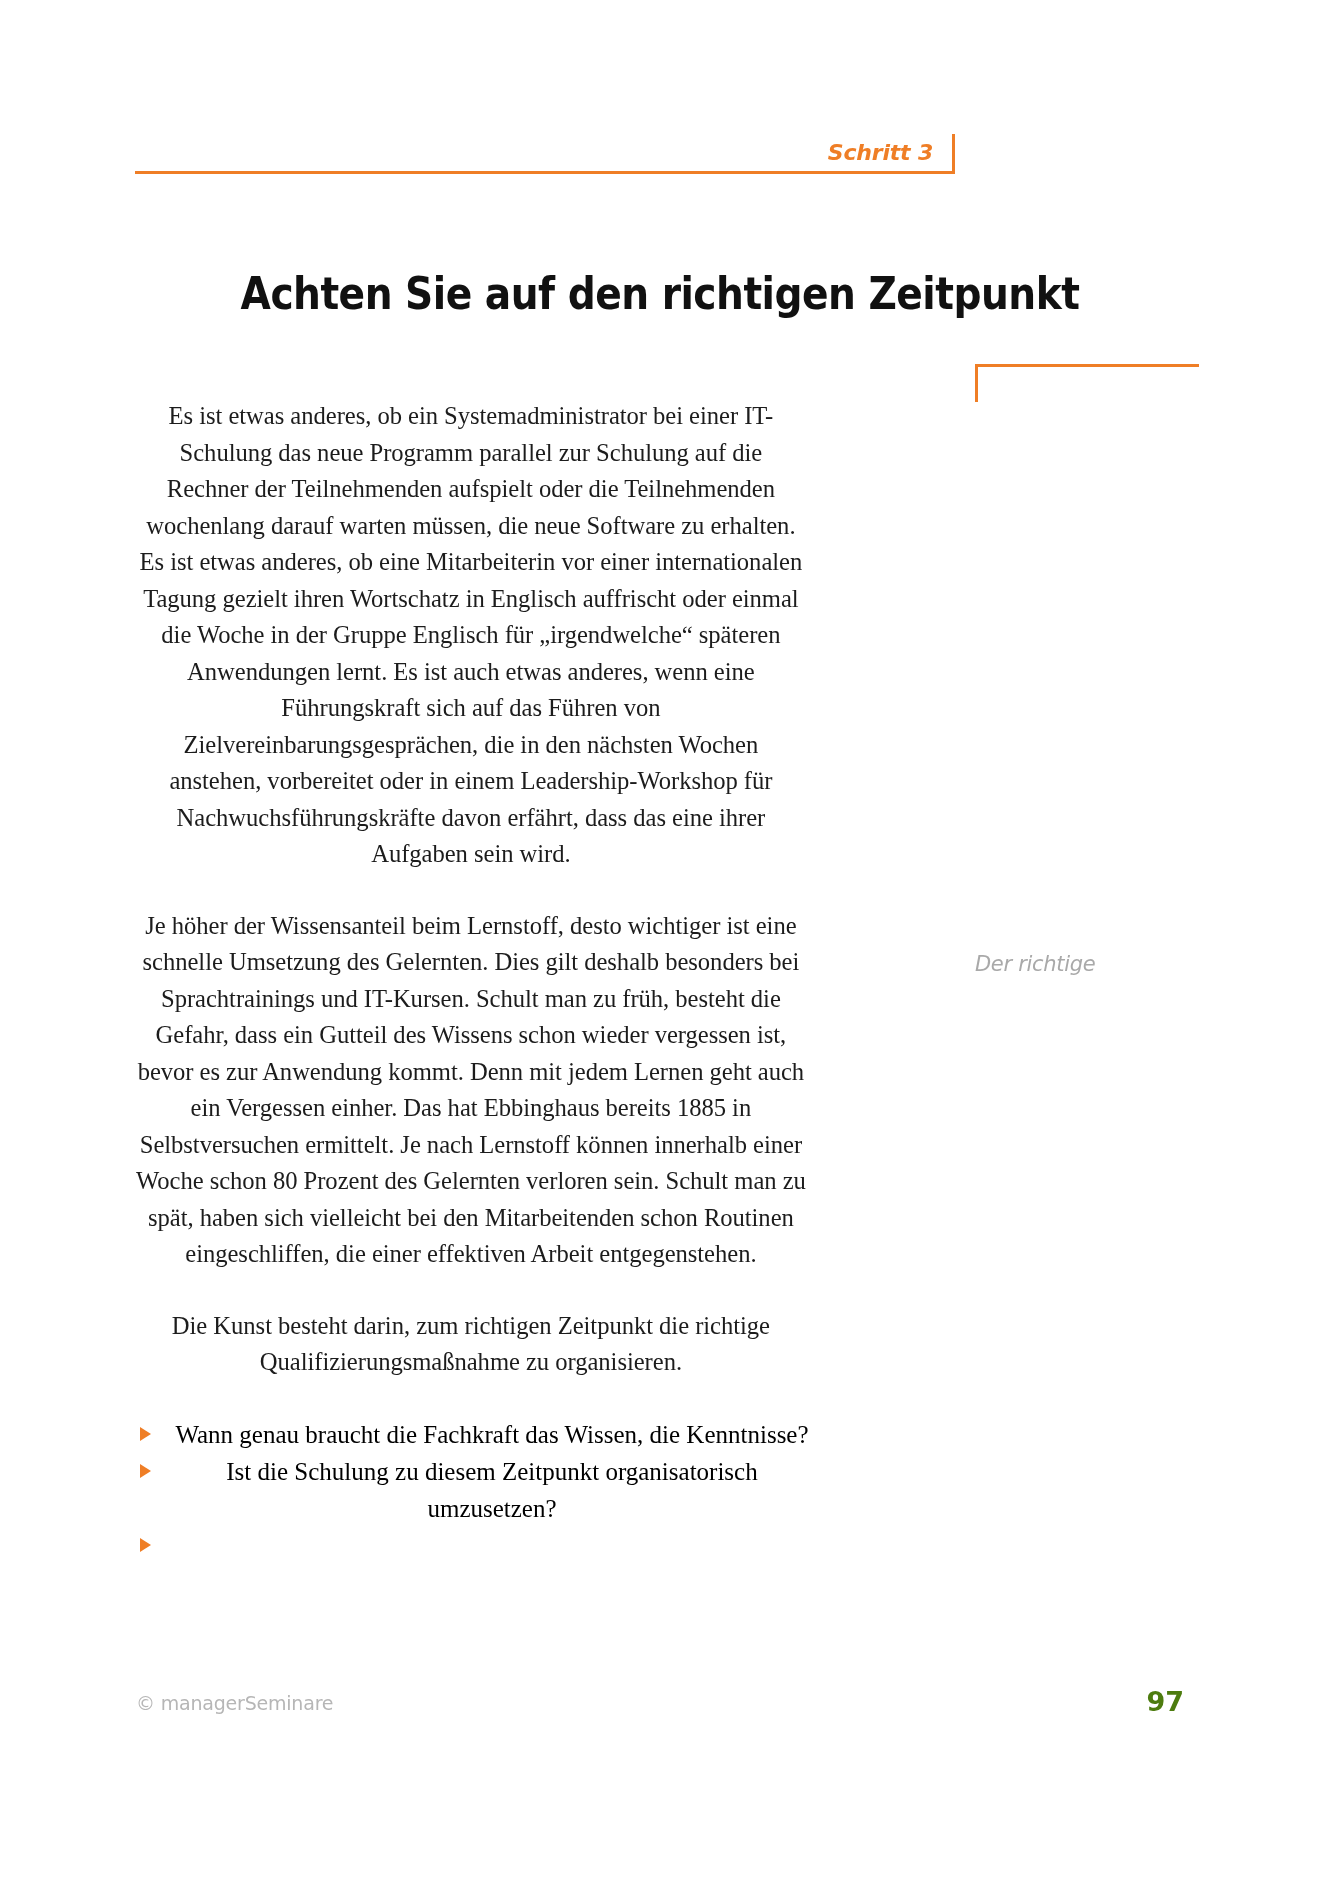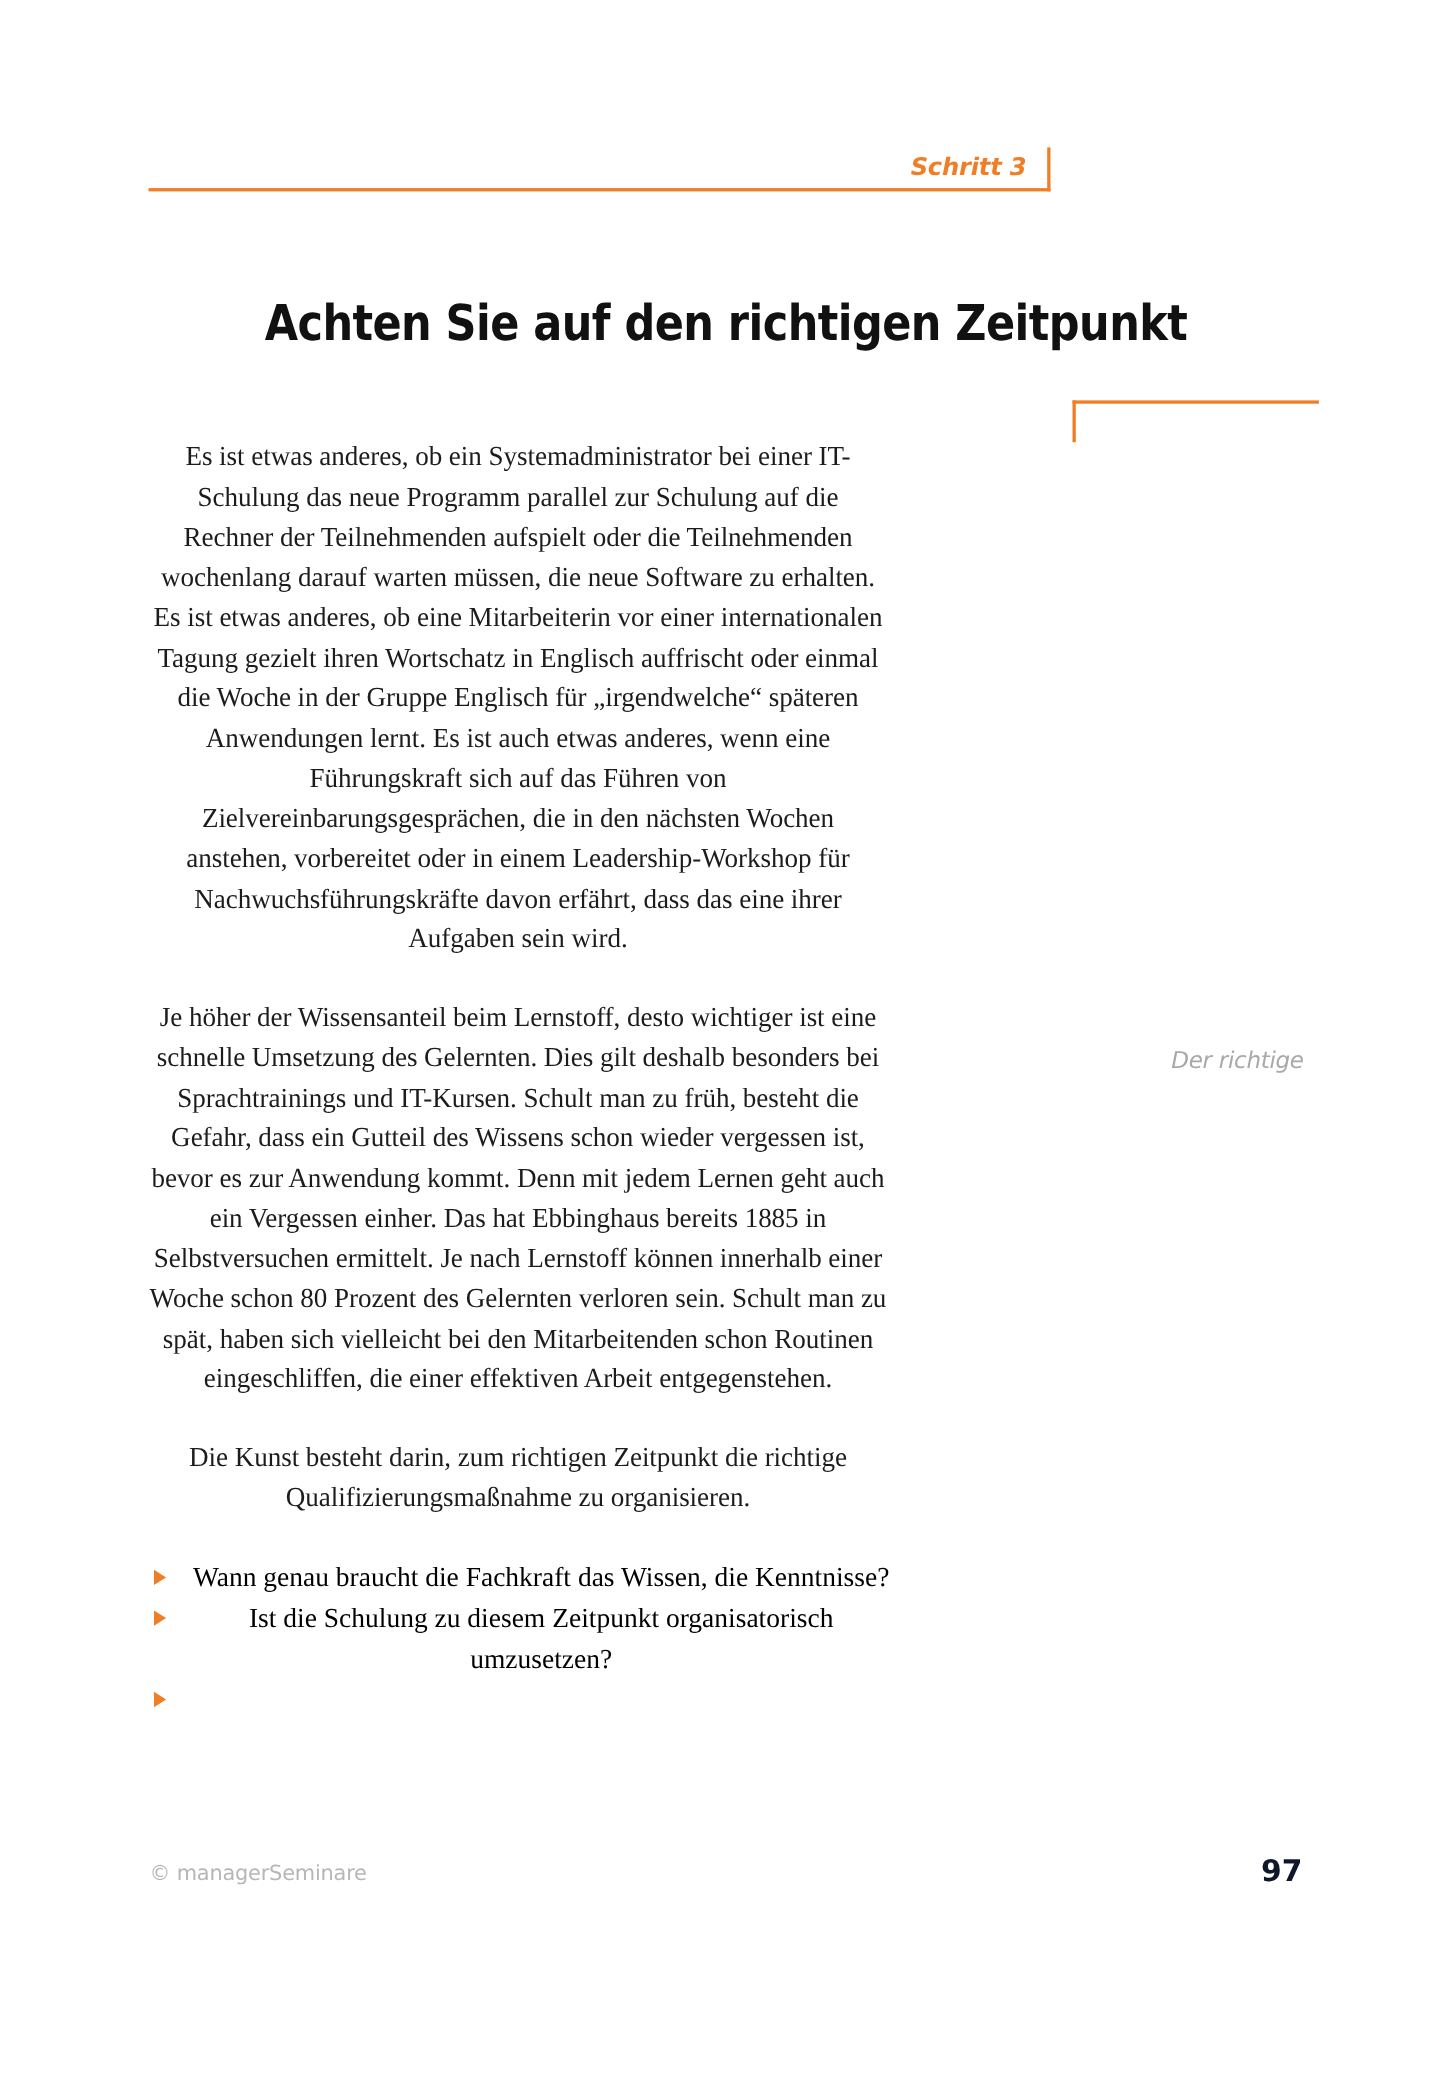--- a/index.html
+++ b/index.html
@@ -153,21 +153,21 @@
     left: 975px;
     top: 946px;
     width: 300px;
     font-family: "DejaVu Sans", "Liberation Sans", sans-serif;
     font-style: italic;
     font-size: 21px;
     line-height: 37px;
     color: #a9a9a9;
     letter-spacing: -0.3px;
   }
-  .margin-note .ln { display: block; text-align: center; }
+  .margin-note .ln { display: block; }
 
   
   .footer {
     position: absolute;
     left: 136px;
     top: 1692px;
     width: 1048px;
     height: 40px;
   }
   .copyright {
@@ -179,21 +179,21 @@
     color: #b6b6b6;
     letter-spacing: -0.2px;
   }
   .page-number {
     position: absolute;
     right: 0;
     top: -6px;
     font-family: "DejaVu Sans", "Liberation Sans", sans-serif;
     font-weight: bold;
     font-size: 27px;
-    color: #0f172a;
+    color: #4d7c0f;
   }
 </style>
 </head>
 <body>
 
 <div class="page">
 
   <div class="step-header">
     <div class="step-label">Schritt 3</div>
     <div class="step-rule"></div>

